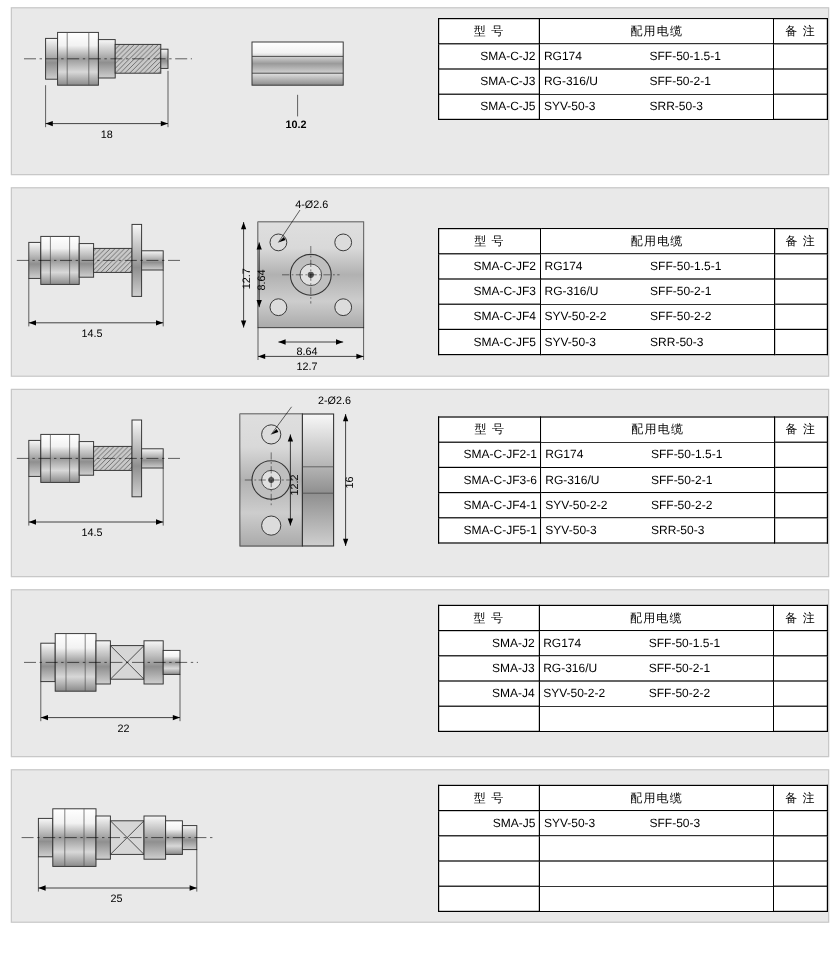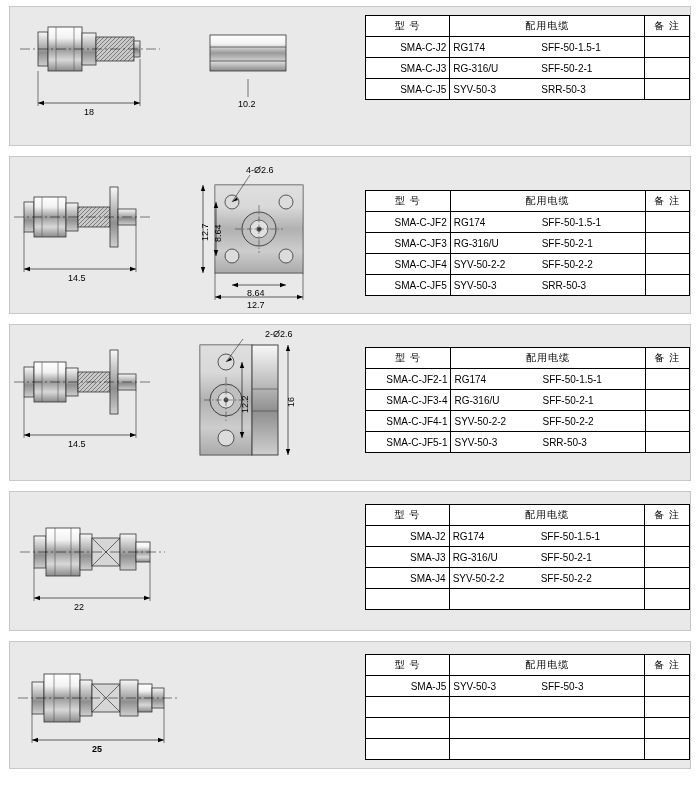--- a/index.html
+++ b/index.html
@@ -45,20 +45,21 @@
     height: 21px;
     padding: 0 3px;
     background: #ffffff;
     font-weight: normal;
     box-sizing: border-box;
     white-space: nowrap;
   }
   .spec-table th {
     text-align: center;
     letter-spacing: 1px;
+    font-family: Liberation Serif, serif;
   }
   .col-model { width: 88px; text-align: right; padding-left: 6px; }
   .col-cable { width: 200px; text-align: left; padding-left: 6px; position: relative; margin-left: 24px; }
   .col-note  { width: 46px; }
   .cable-a { display: inline-block; width: 88px; }
   .cable-b { display: inline-block; }
   .empty-row td { height: 21px; }
   
   .draw {
     position: absolute;
@@ -127,21 +128,21 @@
         <g>
           <rect x="200" y="28" width="76" height="36" fill="url(#g1)" stroke="#333" stroke-width="0.8"></rect>
           <line x1="200" y1="40" x2="276" y2="40" stroke="#333" stroke-width="0.7"></line>
           <line x1="200" y1="54" x2="276" y2="54" stroke="#333" stroke-width="0.7"></line>
 
           <line x1="238" y1="72" x2="238" y2="90" stroke="#000" stroke-width="0.5"></line>
         </g>
       </svg>
 
       <div class="dim-text" style="left:74px;top:100px;text-align:right;">18</div>
-      <div class="dim-text" style="left:228px;top:92px;">10.2</div>
+      <div class="dim-text" style="left:228px;top:92px;font-weight:bold;">10.2</div>
 
       <table class="spec-table" style="left:355px;top:8px;">
         <tbody>
             <tr>
           <th class="col-model" style="text-align:center">型 号</th>
           <th class="col-cable">配用电缆</th>
           <th class="col-note">备 注</th>
         </tr>
         <tr>
           <td class="col-model">SMA-C-J2</td>
@@ -319,21 +320,21 @@
           <th class="col-model" style="text-align:center">型 号</th>
           <th class="col-cable">配用电缆</th>
           <th class="col-note">备 注</th>
         </tr>
         <tr>
           <td class="col-model">SMA-C-JF2-1</td>
           <td class="col-cable"><span class="cable-a">RG174</span><span class="cable-b">SFF-50-1.5-1</span></td>
           <td class="col-note"></td>
         </tr>
         <tr>
-          <td class="col-model">SMA-C-JF3-4</td>
+          <td class="col-model">SMA-C-JF3-6</td>
           <td class="col-cable"><span class="cable-a">RG-316/U</span><span class="cable-b">SFF-50-2-1</span></td>
           <td class="col-note"></td>
         </tr>
         <tr>
           <td class="col-model">SMA-C-JF4-1</td>
           <td class="col-cable"><span class="cable-a">SYV-50-2-2</span><span class="cable-b">SFF-50-2-2</span></td>
           <td class="col-note"></td>
         </tr>
         <tr>
           <td class="col-model">SMA-C-JF5-1</td>
@@ -364,21 +365,21 @@
           <rect x="126" y="50" width="14" height="20" fill="url(#g1)" stroke="#333" stroke-width="0.8"></rect>
           <line x1="10" y1="60" x2="155" y2="60" stroke="#000" stroke-width="0.5" stroke-dasharray="10,3,2,3"></line>
           <line x1="24" y1="106" x2="140" y2="106" stroke="#000" stroke-width="0.6"></line>
           <path d="M24,106 l6,-2.2 l0,4.4 z" fill="#000"></path>
           <path d="M140,106 l-6,-2.2 l0,4.4 z" fill="#000"></path>
           <line x1="24" y1="76" x2="24" y2="109" stroke="#000" stroke-width="0.5"></line>
           <line x1="140" y1="70" x2="140" y2="109" stroke="#000" stroke-width="0.5"></line>
         </g>
       </svg>
 
-      <div class="dim-text" style="left:64px;top:110px;">22</div>
+      <div class="dim-text" style="left:88px;top:110px;">22</div>
 
       <table class="spec-table" style="left:355px;top:12px;">
         <tbody>
             <tr>
           <th class="col-model" style="text-align:center">型 号</th>
           <th class="col-cable">配用电缆</th>
           <th class="col-note">备 注</th>
         </tr>
         <tr>
           <td class="col-model">SMA-J2</td>
@@ -424,21 +425,21 @@
           <rect x="142" y="46" width="12" height="20" fill="url(#g2)" stroke="#333" stroke-width="0.8"></rect>
           <line x1="8" y1="56" x2="168" y2="56" stroke="#000" stroke-width="0.5" stroke-dasharray="10,3,2,3"></line>
           <line x1="22" y1="98" x2="154" y2="98" stroke="#000" stroke-width="0.6"></line>
           <path d="M22,98 l6,-2.2 l0,4.4 z" fill="#000"></path>
           <path d="M154,98 l-6,-2.2 l0,4.4 z" fill="#000"></path>
           <line x1="22" y1="72" x2="22" y2="101" stroke="#000" stroke-width="0.5"></line>
           <line x1="154" y1="66" x2="154" y2="101" stroke="#000" stroke-width="0.5"></line>
         </g>
       </svg>
 
-      <div class="dim-text" style="left:82px;top:102px;font-weight:bold;">25</div>
+      <div class="dim-text" style="left:82px;top:102px;">25</div>
 
       <table class="spec-table" style="left:355px;top:12px;">
         <tbody>
             <tr>
           <th class="col-model" style="text-align:center">型 号</th>
           <th class="col-cable">配用电缆</th>
           <th class="col-note">备 注</th>
         </tr>
         <tr>
           <td class="col-model">SMA-J5</td>

